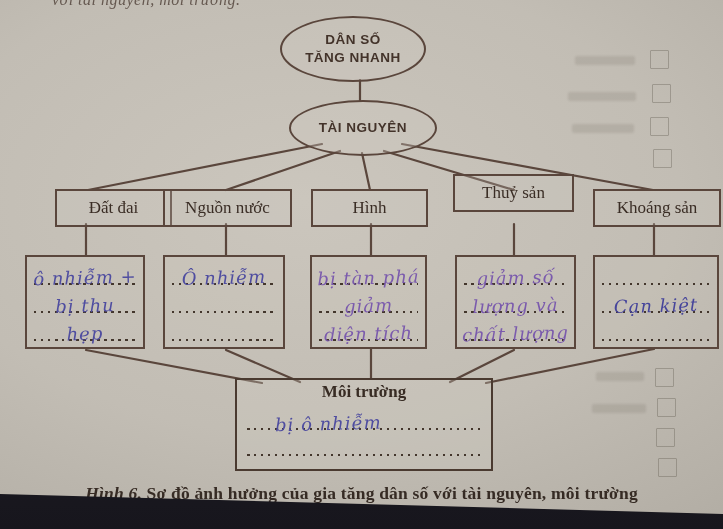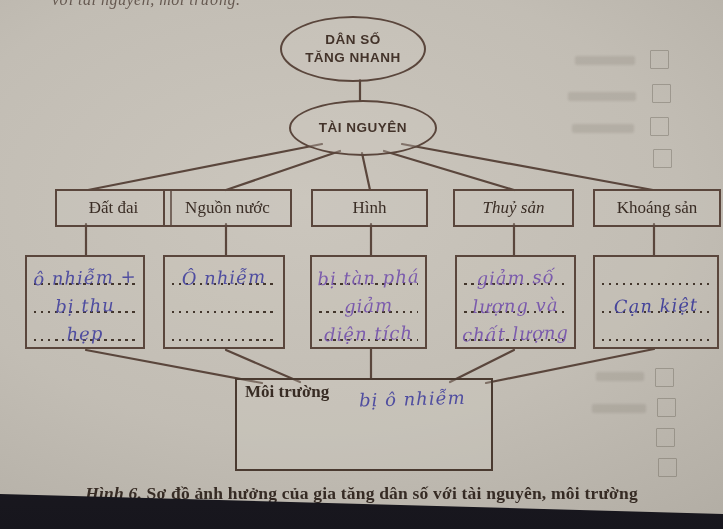--- a/index.html
+++ b/index.html
@@ -40,21 +40,21 @@
     font-family:"DejaVu Serif", serif;font-style:italic;font-size:18px;
     letter-spacing:1px;transform:rotate(-1.5deg);white-space:nowrap;
   }
   .ink-blue{color:#4f4da0;}
   .ink-blue2{color:#46459b;}
   .ink-purple{color:#7b5bad;}
   
   .envbox{
     position:absolute;left:235px;top:378px;width:258px;height:93px;
     border:2.5px solid #4a3a30;background:rgba(210,205,196,.3);
-    display:flex;flex-direction:row;box-sizing:border-box;padding:2px 8px 8px 8px;
+    display:flex;flex-direction:column;box-sizing:border-box;padding:2px 8px 8px 8px;
   }
   .envlabel{text-align:center;font-weight:bold;font-size:17px;color:#382c24;height:22px;}
   .envrow{position:relative;height:26px;}
   
   .caption{
     position:absolute;left:0;top:483px;width:723px;text-align:center;
     font-size:17.5px;color:#362b24;letter-spacing:.2px;font-weight:bold;
   }
   .caption .it{font-style:italic;}
   
@@ -164,21 +164,21 @@
     <div class="ansrow">
       <div class="dotline"></div>
       <div class="hand ink-purple">giảm</div>
     </div>
     <div class="ansrow">
       <div class="dotline"></div>
       <div class="hand ink-purple">diện tích</div>
     </div>
   </div>
 
-  <div class="lblbox" style="left:453px;top:189px;width:117px;font-style:italic;">
+  <div class="lblbox" style="left:453px;top:174px;width:117px;">
     <span>Thuỷ sản</span>
   </div>
   <div class="ansbox" style="left:455px;top:255px;width:121px;">
     <div class="ansrow">
       <div class="dotline"></div>
       <div class="hand ink-purple">giảm số</div>
     </div>
     <div class="ansrow">
       <div class="dotline"></div>
       <div class="hand ink-purple">lượng và</div>

